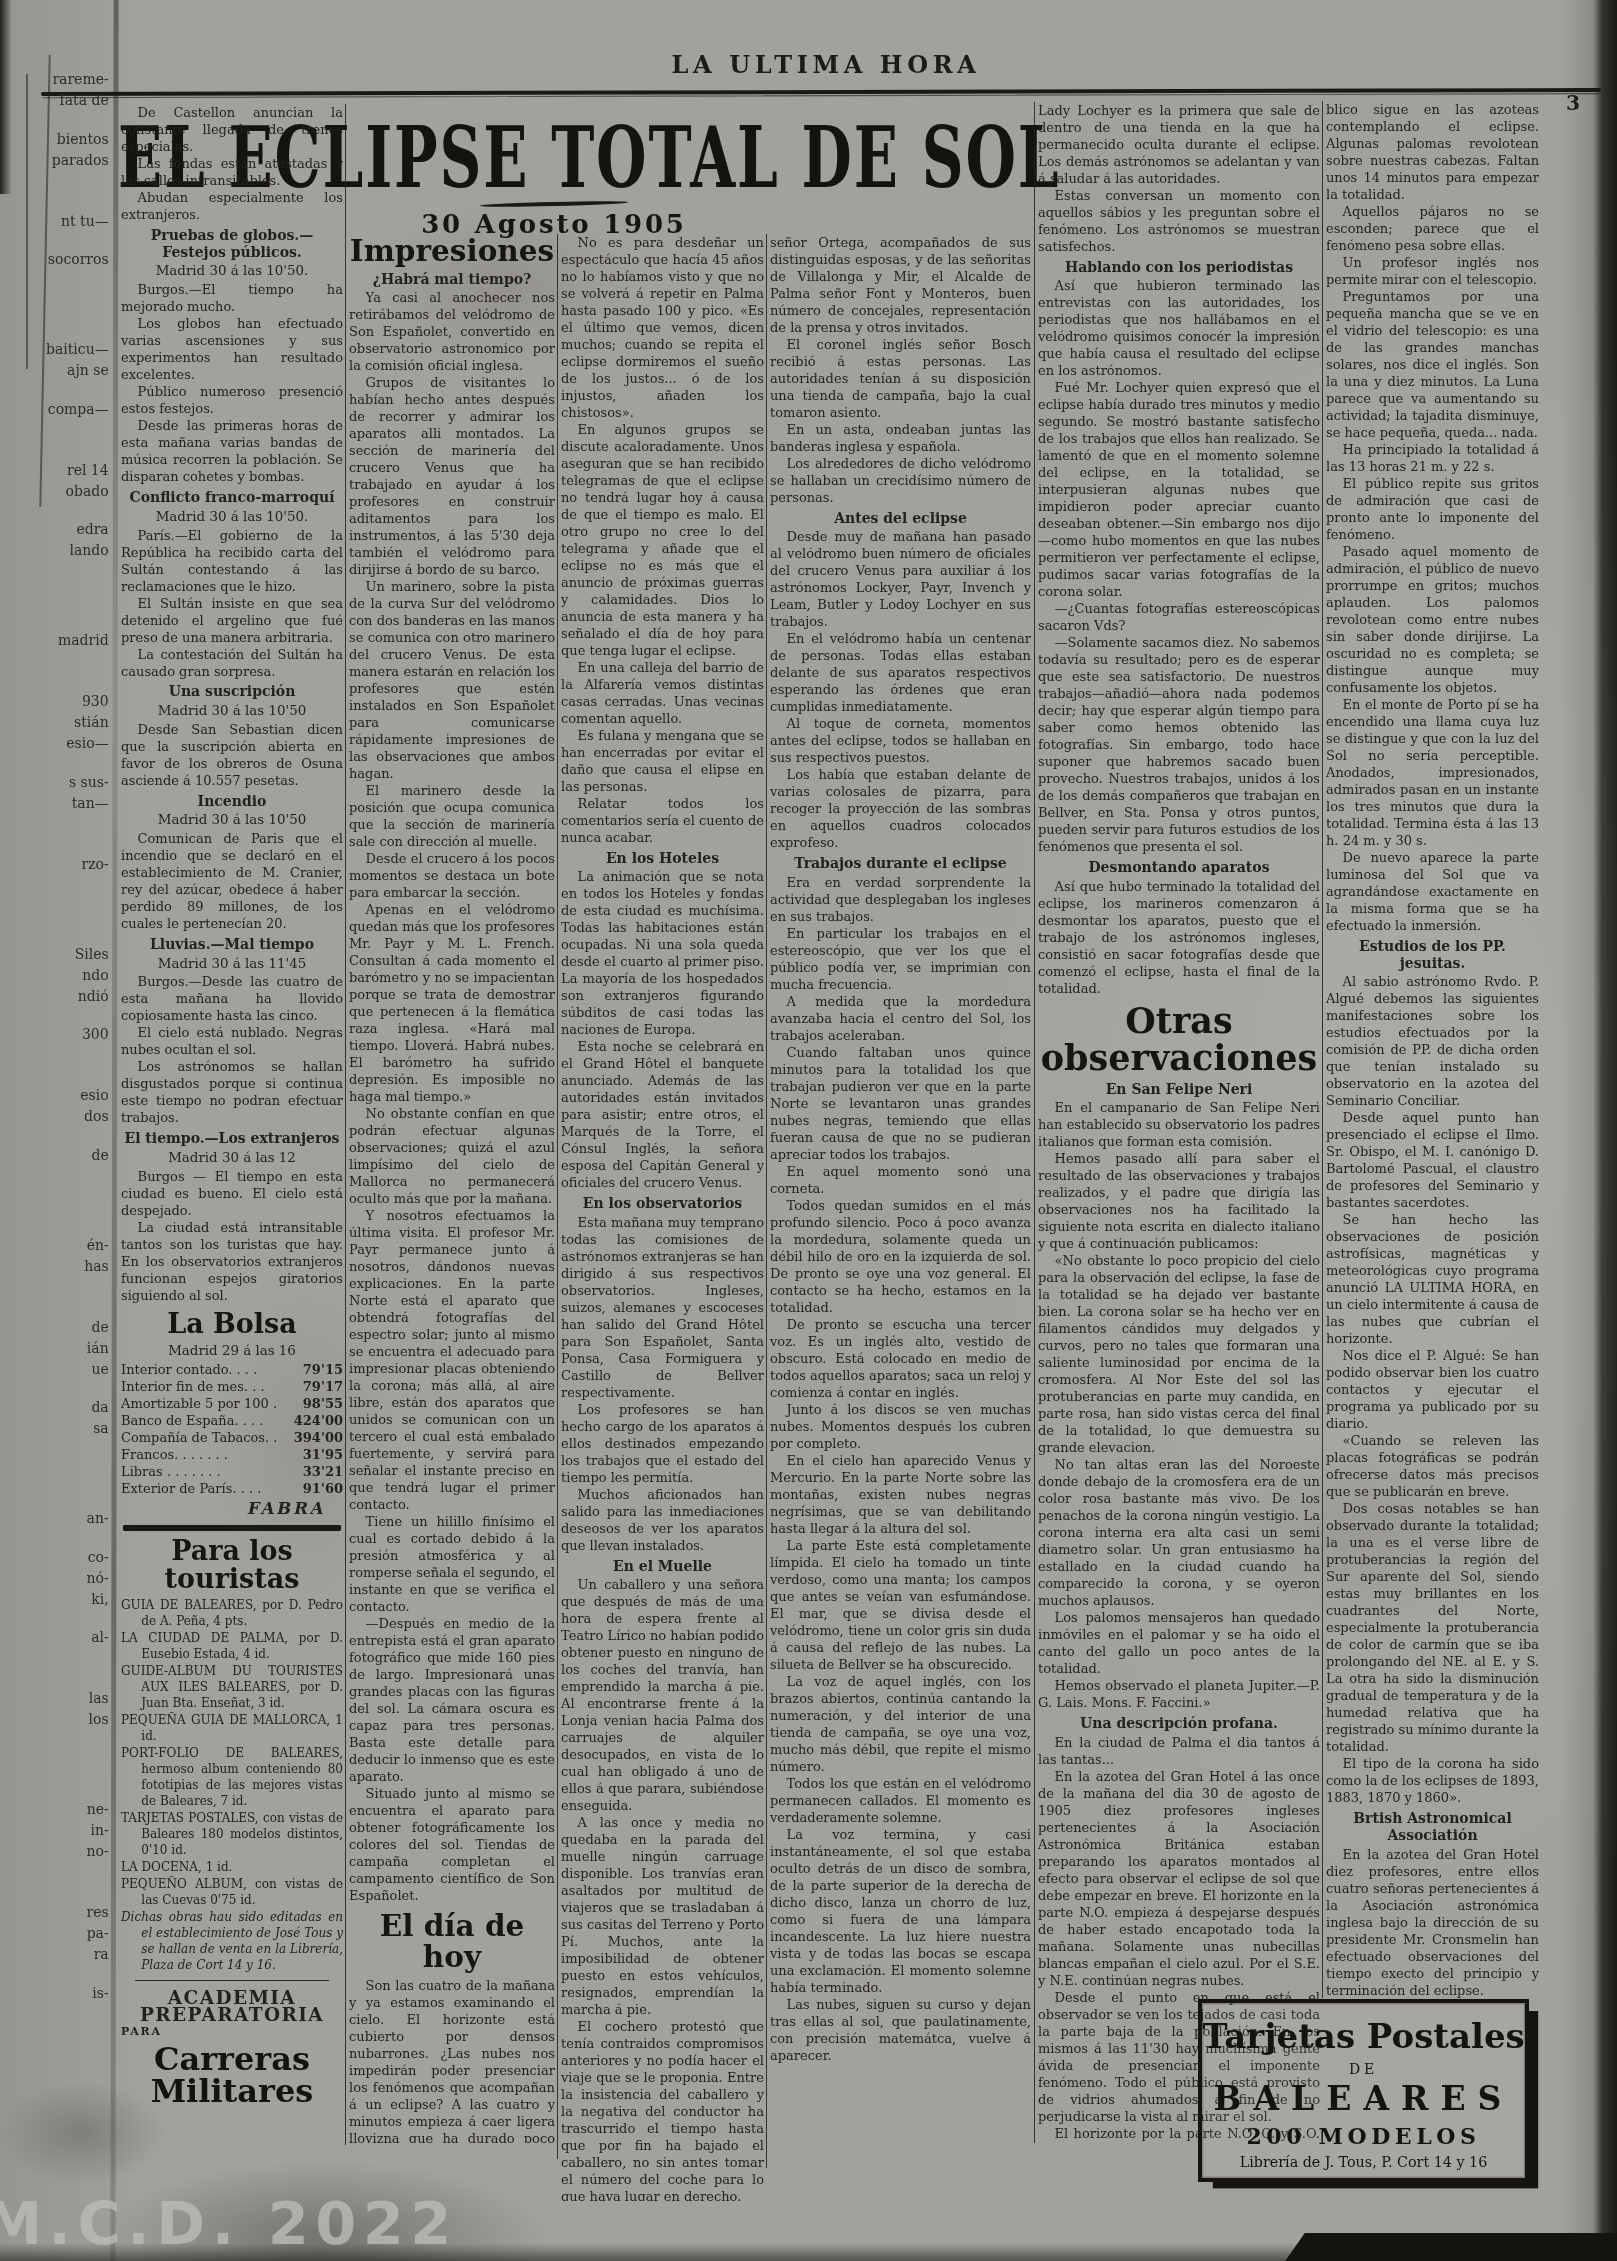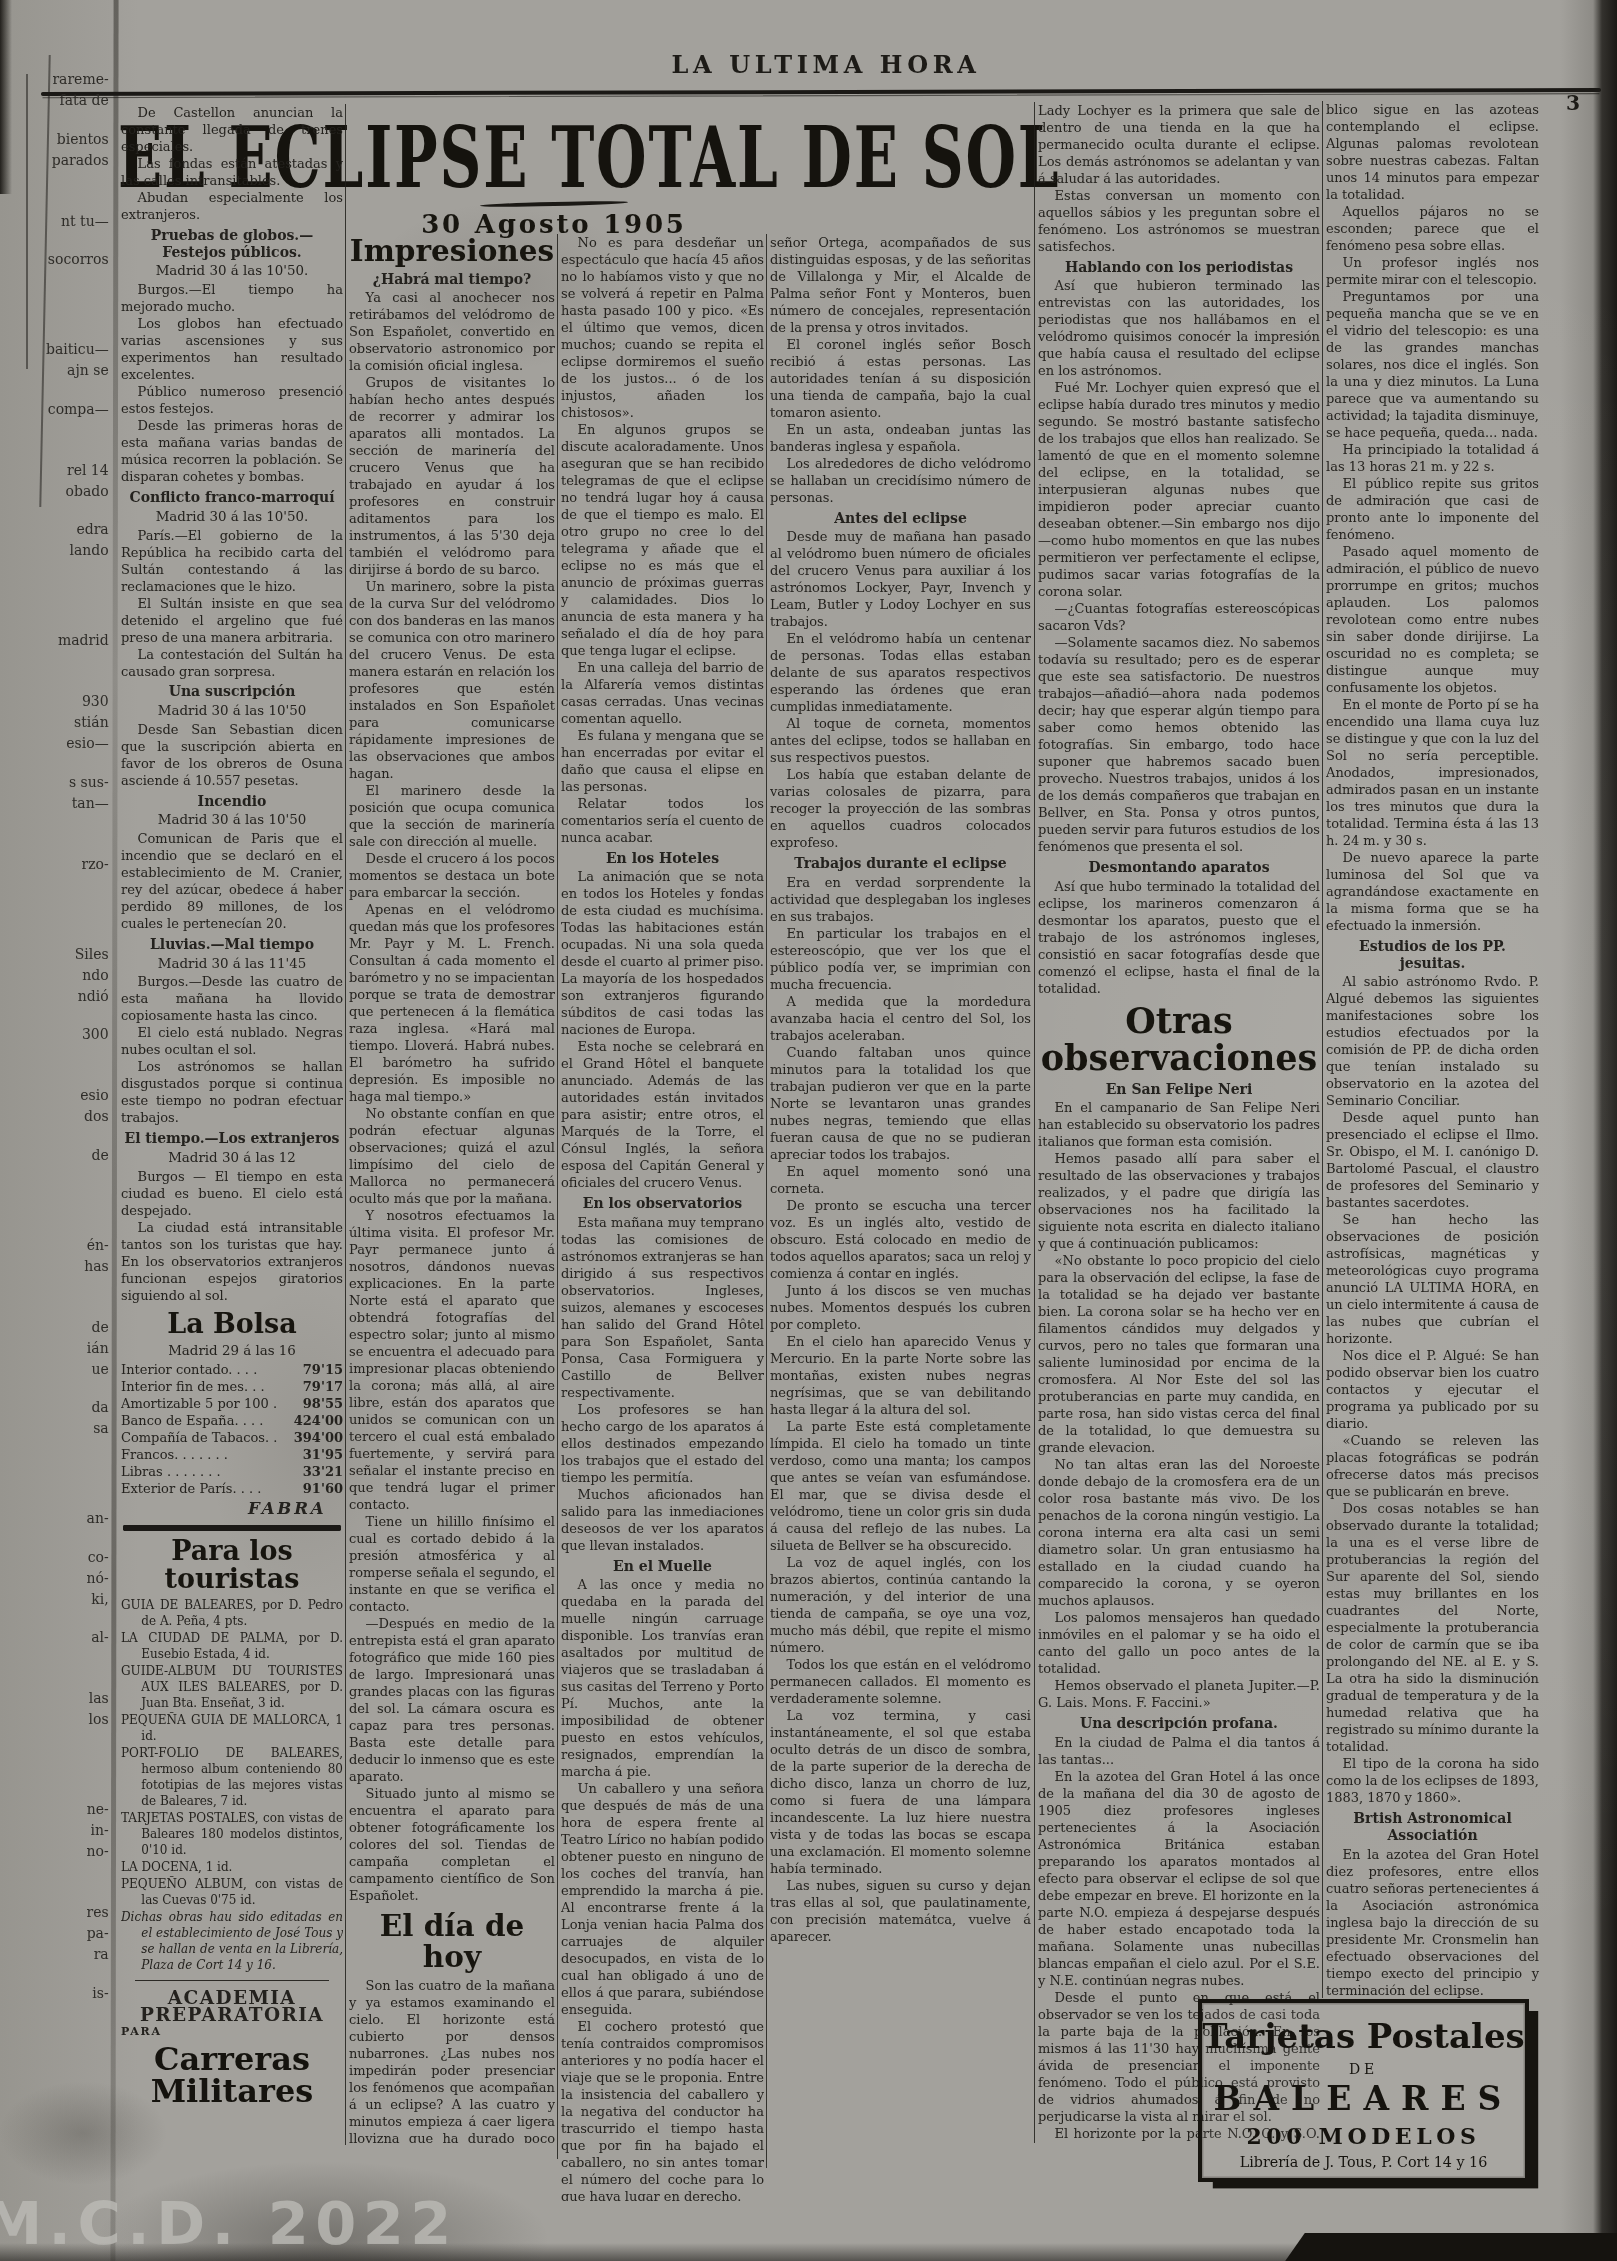--- a/index.html
+++ b/index.html
@@ -281,42 +281,43 @@
     <p class="p">Es fulana y mengana que se han encerradas por evitar el daño que causa el elipse en las personas.</p>
     <p class="p">Relatar todos los comentarios sería el cuento de nunca acabar.</p>
     <div class="sub">En los Hoteles</div>
     <p class="p">La animación que se nota en todos los Hoteles y fondas de esta ciudad es muchísima. Todas las habitaciones están ocupadas. Ni una sola queda desde el cuarto al primer piso. La mayoría de los hospedados son extranjeros figurando súbditos de casi todas las naciones de Europa.</p>
     <p class="p">Esta noche se celebrará en el Grand Hôtel el banquete anunciado. Además de las autoridades están invitados para asistir; entre otros, el Marqués de la Torre, el Cónsul Inglés, la señora esposa del Capitán General y oficiales del crucero Venus.</p>
     <div class="sub">En los observatorios</div>
     <p class="p">Esta mañana muy temprano todas las comisiones de astrónomos extranjeras se han dirigido á sus respectivos observatorios. Ingleses, suizos, alemanes y escoceses han salido del Grand Hôtel para Son Españolet, Santa Ponsa, Casa Formiguera y Castillo de Bellver respectivamente.</p>
     <p class="p">Los profesores se han hecho cargo de los aparatos á ellos destinados empezando los trabajos que el estado del tiempo les permitía.</p>
     <p class="p">Muchos aficionados han salido para las inmediaciones deseosos de ver los aparatos que llevan instalados.</p>
     <div class="sub">En el Muelle</div>
+    <p class="p">Un caballero y una señora que después de más de una hora de espera frente al Teatro Lírico no habían podido obtener puesto en ninguno de los coches del tranvía, han emprendido la marcha á pie. Al encontrarse frente á la Lonja venian hacia Palma dos carruajes de alquiler desocupados, en vista de lo cual han obligado á uno de ellos á que parara, subiéndose enseguida.</p>
     <p class="p">A las once y media no quedaba en la parada del muelle ningún carruage disponible. Los tranvías eran asaltados por multitud de viajeros que se trasladaban á sus casitas del Terreno y Porto Pí. Muchos, ante la imposibilidad de obtener puesto en estos vehículos, resignados, emprendían la marcha á pie.</p>
-    <p class="p">Un caballero y una señora que después de más de una hora de espera frente al Teatro Lírico no habían podido obtener puesto en ninguno de los coches del tranvía, han emprendido la marcha á pie. Al encontrarse frente á la Lonja venian hacia Palma dos carruajes de alquiler desocupados, en vista de lo cual han obligado á uno de ellos á que parara, subiéndose enseguida.</p>
     <p class="p">El cochero protestó que tenía contraidos compromisos anteriores y no podía hacer el viaje que se le proponia. Entre la insistencia del caballero y la negativa del conductor ha trascurrido el tiempo hasta que por fin ha bajado el caballero, no sin antes tomar el número del coche para lo que haya lugar en derecho.</p>
 
   </div>
 
   <div class="col c4">
     <p class="pn">señor Ortega, acompañados de sus distinguidas esposas, y de las señoritas de Villalonga y Mir, el Alcalde de Palma señor Font y Monteros, buen número de concejales, representación de la prensa y otros invitados.</p>
     <p class="p">El coronel inglés señor Bosch recibió á estas personas. Las autoridades tenían á su disposición una tienda de campaña, bajo la cual tomaron asiento.</p>
     <p class="p">En un asta, ondeaban juntas las banderas inglesa y española.</p>
     <p class="p">Los alrededores de dicho velódromo se hallaban un crecidísimo número de personas.</p>
     <div class="sub">Antes del eclipse</div>
     <p class="p">Desde muy de mañana han pasado al velódromo buen número de oficiales del crucero Venus para auxiliar á los astrónomos Lockyer, Payr, Invench y Leam, Butler y Lodoy Lochyer en sus trabajos.</p>
     <p class="p">En el velódromo había un centenar de personas. Todas ellas estaban delante de sus aparatos respectivos esperando las órdenes que eran cumplidas inmediatamente.</p>
     <p class="p">Al toque de corneta, momentos antes del eclipse, todos se hallaban en sus respectivos puestos.</p>
     <p class="p">Los había que estaban delante de varias colosales de pizarra, para recoger la proyección de las sombras en aquellos cuadros colocados exprofeso.</p>
     <div class="sub">Trabajos durante el eclipse</div>
     <p class="p">Era en verdad sorprendente la actividad que desplegaban los ingleses en sus trabajos.</p>
     <p class="p">En particular los trabajos en el estereoscópio, que ver los que el público podía ver, se imprimian con mucha frecuencia.</p>
     <p class="p">A medida que la mordedura avanzaba hacia el centro del Sol, los trabajos aceleraban.</p>
     <p class="p">Cuando faltaban unos quince minutos para la totalidad los que trabajan pudieron ver que en la parte Norte se levantaron unas grandes nubes negras, temiendo que ellas fueran causa de que no se pudieran apreciar todos los trabajos.</p>
     <p class="p">En aquel momento sonó una corneta.</p>
+    <p class="p">Todos quedan sumidos en el más profundo silencio. Poco á poco avanza la mordedura, solamente queda un débil hilo de oro en la izquierda de sol. De pronto se oye una voz general. El contacto se ha hecho, estamos en la totalidad.</p>
     <p class="p">De pronto se escucha una tercer voz. Es un inglés alto, vestido de obscuro. Está colocado en medio de todos aquellos aparatos; saca un reloj y comienza á contar en inglés.</p>
     <p class="p">Junto á los discos se ven muchas nubes. Momentos después los cubren por completo.</p>
     <p class="p">En el cielo han aparecido Venus y Mercurio. En la parte Norte sobre las montañas, existen nubes negras negrísimas, que se van debilitando hasta llegar á la altura del sol.</p>
     <p class="p">La parte Este está completamente límpida. El cielo ha tomado un tinte verdoso, como una manta; los campos que antes se veían van esfumándose. El mar, que se divisa desde el velódromo, tiene un color gris sin duda á causa del reflejo de las nubes. La silueta de Bellver se ha obscurecido.</p>
     <p class="p">La voz de aquel inglés, con los brazos abiertos, continúa cantando la numeración, y del interior de una tienda de campaña, se oye una voz, mucho más débil, que repite el mismo número.</p>
     <p class="p">Todos los que están en el velódromo permanecen callados. El momento es verdaderamente solemne.</p>
     <p class="p">La voz termina, y casi instantáneamente, el sol que estaba oculto detrás de un disco de sombra, de la parte superior de la derecha de dicho disco, lanza un chorro de luz, como si fuera de una lámpara incandescente. La luz hiere nuestra vista y de todas las bocas se escapa una exclamación. El momento solemne había terminado.</p>
     <p class="p">Las nubes, siguen su curso y dejan tras ellas al sol, que paulatinamente, con precisión matemátca, vuelve á aparecer.</p>
 
   </div>

